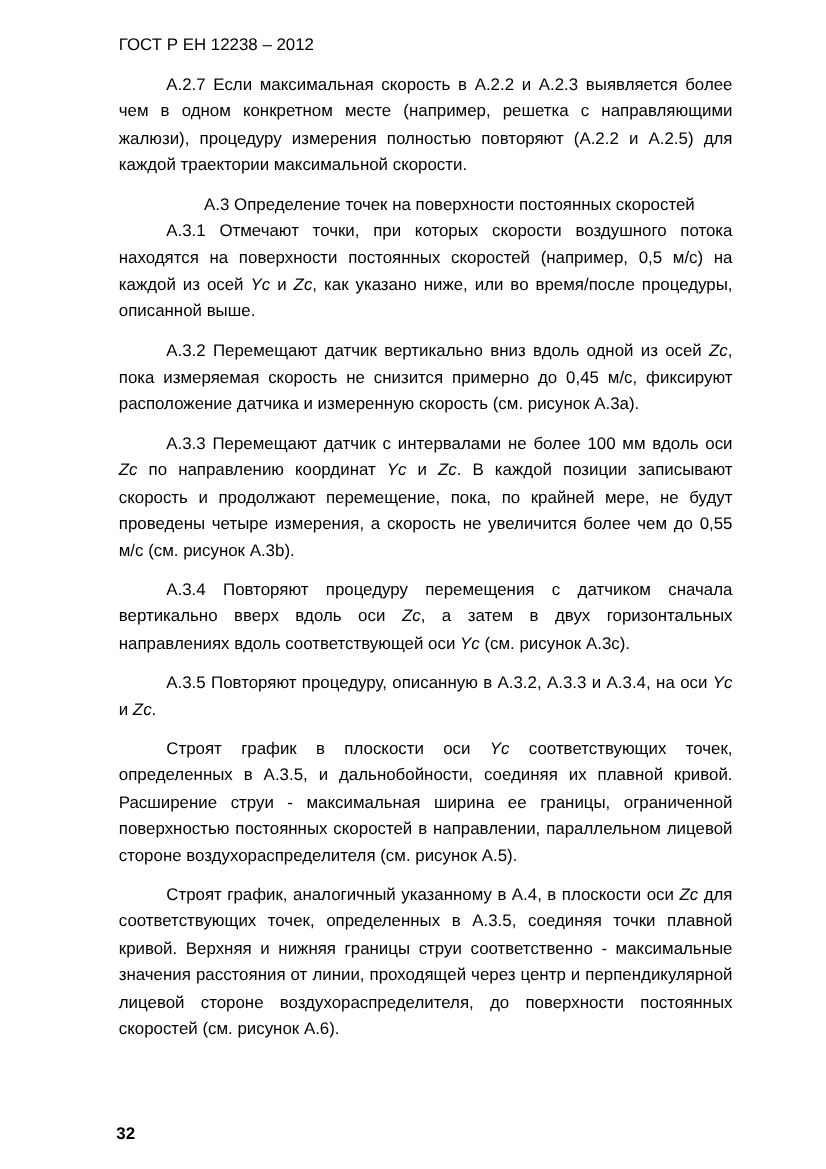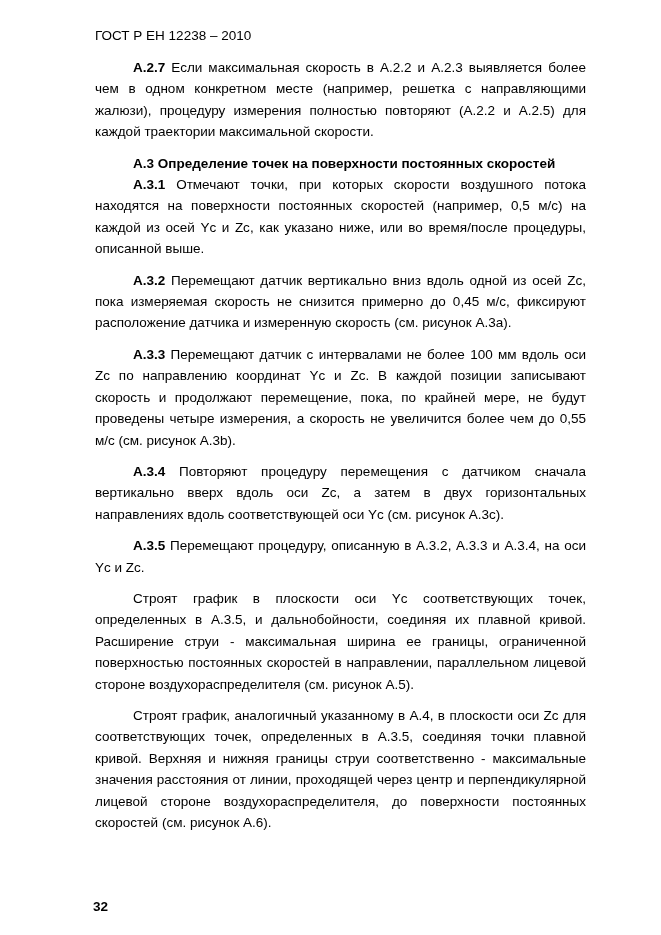--- a/index.html
+++ b/index.html
@@ -32,48 +32,48 @@
   }
   .content p {
     font-size: 13.5px;
     line-height: 21.4px;
     margin: 0 0 10px 0;
     text-align: justify;
     text-indent: 38px;
   }
   .content p.heading {
     font-weight: bold;
-    text-align: left;
+    text-align: center;
     margin-bottom: 0;
   }
   .content p.heading:last-child {
     margin-top: 12px;
   }
-  .b { font-weight: bold; }
-  .i { }
+  .b { font-weight: normal; }
+  .i { font-style: italic; }
   .page-number {
     position: absolute;
     left: 93px;
     top: 899px;
     font-size: 13.5px;
     font-weight: bold;
     text-align: right;
   }
 </style>
 </head>
 <body>
 
 <div class="doc">
-  <p class="header-title">ГОСТ Р ЕН 12238 – 2010</p>
+  <p class="header-title">ГОСТ Р ЕН 12238 – 2012</p>
   <div class="content">
       <p class="body"><span class="b">А.2.7</span><span> Если максимальная скорость в А.2.2 и А.2.3 выявляется более чем в одном конкретном месте (например, решетка с направляющими жалюзи), процедуру измерения полностью повторяют (А.2.2 и А.2.5) для каждой траектории максимальной скорости.</span></p>
       <p class="heading"><span class="b">А.3 Определение точек на поверхности постоянных скоростей</span></p>
       <p class="body"><span class="b">А.3.1</span><span> Отмечают точки, при которых скорости воздушного потока находятся на поверхности постоянных скоростей (например, 0,5 м/с) на каждой из осей </span><span class="i">Yc</span><span> и </span><span class="i">Zc</span><span>, как указано ниже, или во время/после процедуры, описанной выше.</span></p>
       <p class="body"><span class="b">А.3.2</span><span> Перемещают датчик вертикально вниз вдоль одной из осей </span><span class="i">Zc</span><span>, пока измеряемая скорость не снизится примерно до 0,45 м/с, фиксируют расположение датчика и измеренную скорость (см. рисунок А.3а).</span></p>
       <p class="body"><span class="b">А.3.3</span><span> Перемещают датчик с интервалами не более 100 мм вдоль оси </span><span class="i">Zc</span><span> по направлению координат </span><span class="i">Yc</span><span> и </span><span class="i">Zc</span><span>. В каждой позиции записывают скорость и продолжают перемещение, пока, по крайней мере, не будут проведены четыре измерения, а скорость не увеличится более чем до 0,55 м/с (см. рисунок А.3b).</span></p>
       <p class="body"><span class="b">А.3.4</span><span> Повторяют процедуру перемещения с датчиком сначала вертикально вверх вдоль оси </span><span class="i">Zc</span><span>, а затем в двух горизонтальных направлениях вдоль соответствующей оси </span><span class="i">Yc</span><span> (см. рисунок А.3с).</span></p>
-      <p class="body"><span class="b">А.3.5</span><span> Перемещают процедуру, описанную в А.3.2, А.3.3 и А.3.4, на оси </span><span class="i">Yc</span><span> и </span><span class="i">Zc</span><span>.</span></p>
+      <p class="body"><span class="b">А.3.5</span><span> Повторяют процедуру, описанную в А.3.2, А.3.3 и А.3.4, на оси </span><span class="i">Yc</span><span> и </span><span class="i">Zc</span><span>.</span></p>
       <p class="body"><span>Строят график в плоскости оси </span><span class="i">Yc</span><span> соответствующих точек, определенных в А.3.5, и дальнобойности, соединяя их плавной кривой. Расширение струи - максимальная ширина ее границы, ограниченной поверхностью постоянных скоростей в направлении, параллельном лицевой стороне воздухораспределителя (см. рисунок А.5).</span></p>
       <p class="body"><span>Строят график, аналогичный указанному в А.4, в плоскости оси </span><span class="i">Zc</span><span> для соответствующих точек, определенных в А.3.5, соединяя точки плавной кривой. Верхняя и нижняя границы струи соответственно - максимальные значения расстояния от линии, проходящей через центр и перпендикулярной лицевой стороне воздухораспределителя, до поверхности постоянных скоростей (см. рисунок А.6).</span></p>
     </div>
 </div>
 
 <div class="page-number">32</div>
 
 </body></html>

